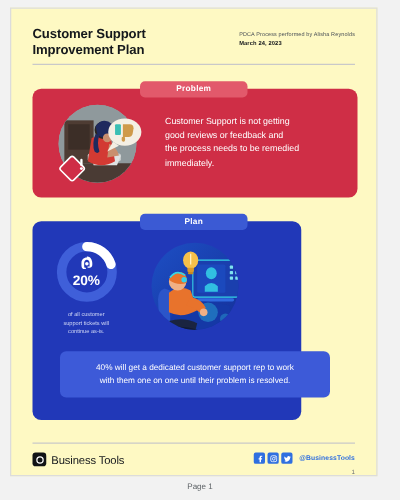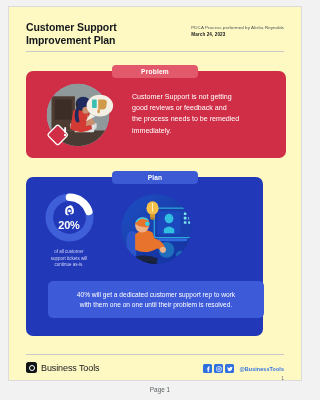--- a/index.html
+++ b/index.html
@@ -53,21 +53,21 @@
     padding-left: 36px;
   }
   .problem-text {
     position: absolute; left: 106px; top: 21px; right: 11px;
     font-size: 7.1px; line-height: 11.2px; color: #ffffff; white-space: pre-line;
   }
 
   
   #plan-badge { top: 164px; background: #3b5ad4; }
   #plan-card {
-    left: 17px; top: 170px; width: 237px; height: 159px;
+    left: 17px; top: 170px; width: 215px; height: 159px;
     background: #2138b8;
   }
   .stat {
     position: absolute; top: 14px; width: 74px;
     display: flex; flex-direction: column; align-items: center;
   }
   #stat-left { left: 6px; }
   #stat-right { left: 180px; }
   .donut-wrap { position: relative; width: 53px; height: 53px; }
   .donut-center {
@@ -94,21 +94,21 @@
     text-align: center; white-space: pre-line;
   }
 
   
   .footer-rule {
     position: absolute; left: 17px; right: 17px; top: 347px;
     height: 1px; background: #c9c9c9;
   }
   .footer {
     position: absolute; left: 17px; right: 17px; top: 355px;
-    display: flex; align-items: flex-end; justify-content: space-between;
+    display: flex; align-items: flex-start; justify-content: space-between;
   }
   .brand { display: flex; align-items: center; gap: 4px; }
   .brand-mark {
     width: 11px; height: 11px; border-radius: 2.5px; background: #111315;
     display: flex; align-items: center; justify-content: center;
   }
   .brand-mark .ring {
     width: 6px; height: 6px; border-radius: 50%;
     border: 1.5px solid #ffffff; background: #111315;
   }

